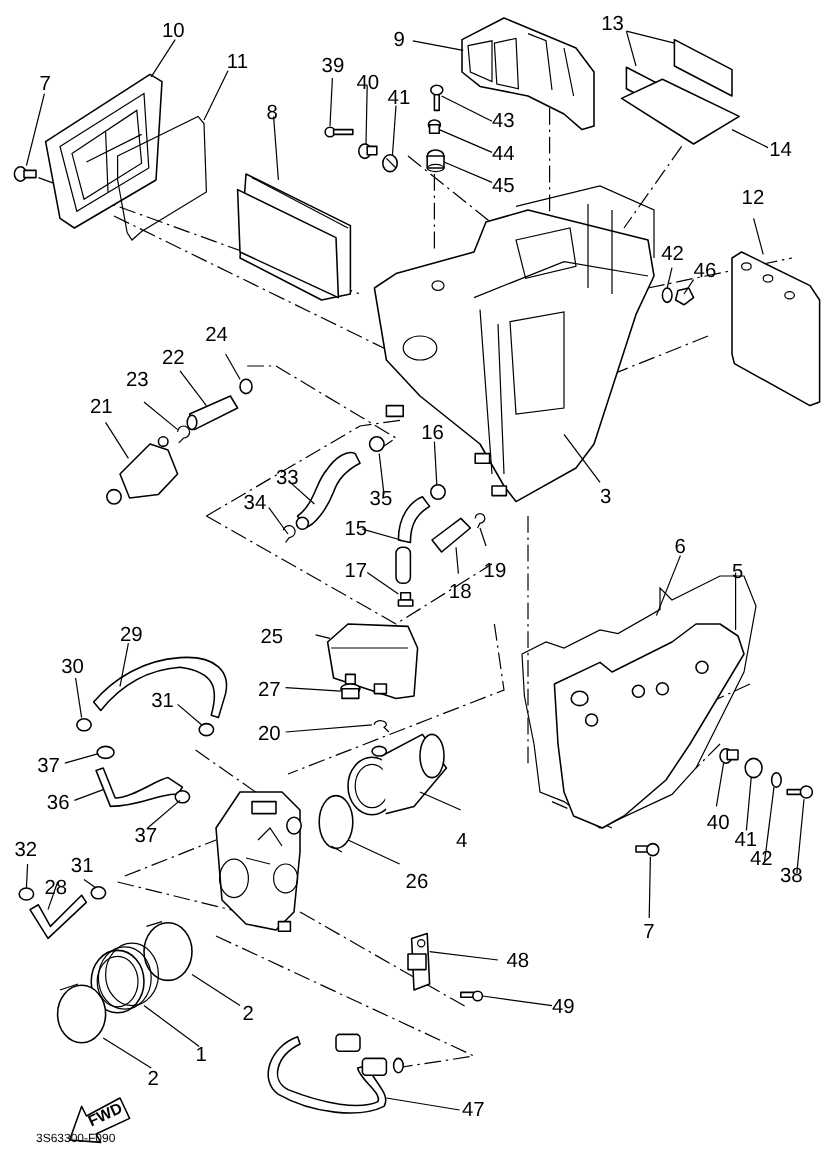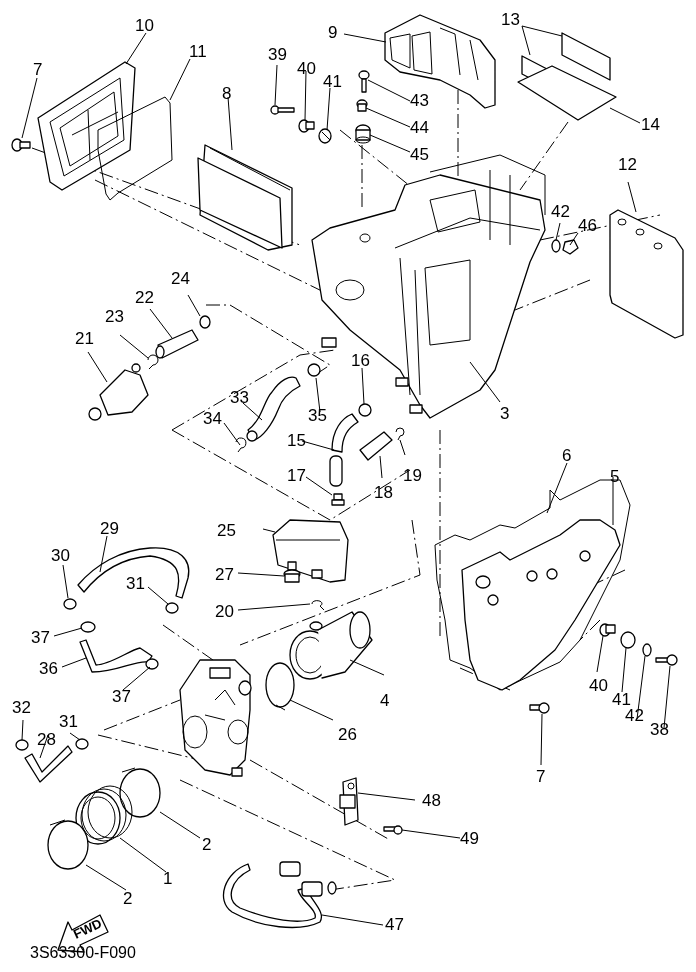--- a/index.html
+++ b/index.html
@@ -4,21 +4,21 @@
 <style>
   html, body { margin:0; padding:0; background:#ffffff; }
   body { width:696px; height:972px; position:relative; overflow:hidden;
          font-family:"Liberation Sans", "DejaVu Sans", sans-serif; color:#000; }
   #diagram { position:absolute; left:0; top:0; width:696px; height:972px; }
   .part { fill:#fff; stroke:#000; stroke-width:1.3; stroke-linejoin:round; stroke-linecap:round; }
   .part-thin { fill:none; stroke:#000; stroke-width:1; }
   .leader { stroke:#000; stroke-width:1; fill:none; }
   .phantom { stroke:#000; stroke-width:1; fill:none; stroke-dasharray:14 4 2 4; }
   .callout { font-size:17px; fill:#000; font-family:"Liberation Sans", "DejaVu Sans", sans-serif; }
-  .code { position:absolute; left:30px; top:944px; font-size:16px; }
+  .code { position:absolute; left:30px; top:944px; font-size:10px; }
   .fwd-text { font-size:13px; font-weight:bold; fill:#000; font-family:"Liberation Sans", sans-serif; }
 </style>
 </head>
 <body>
 
 <svg id="diagram" viewBox="0 0 696 972" xmlns="http://www.w3.org/2000/svg">
 
   <g>
     <path class="phantom" d="M32 148 L300 245"></path>
     <path class="phantom" d="M95 180 L330 295"></path>

